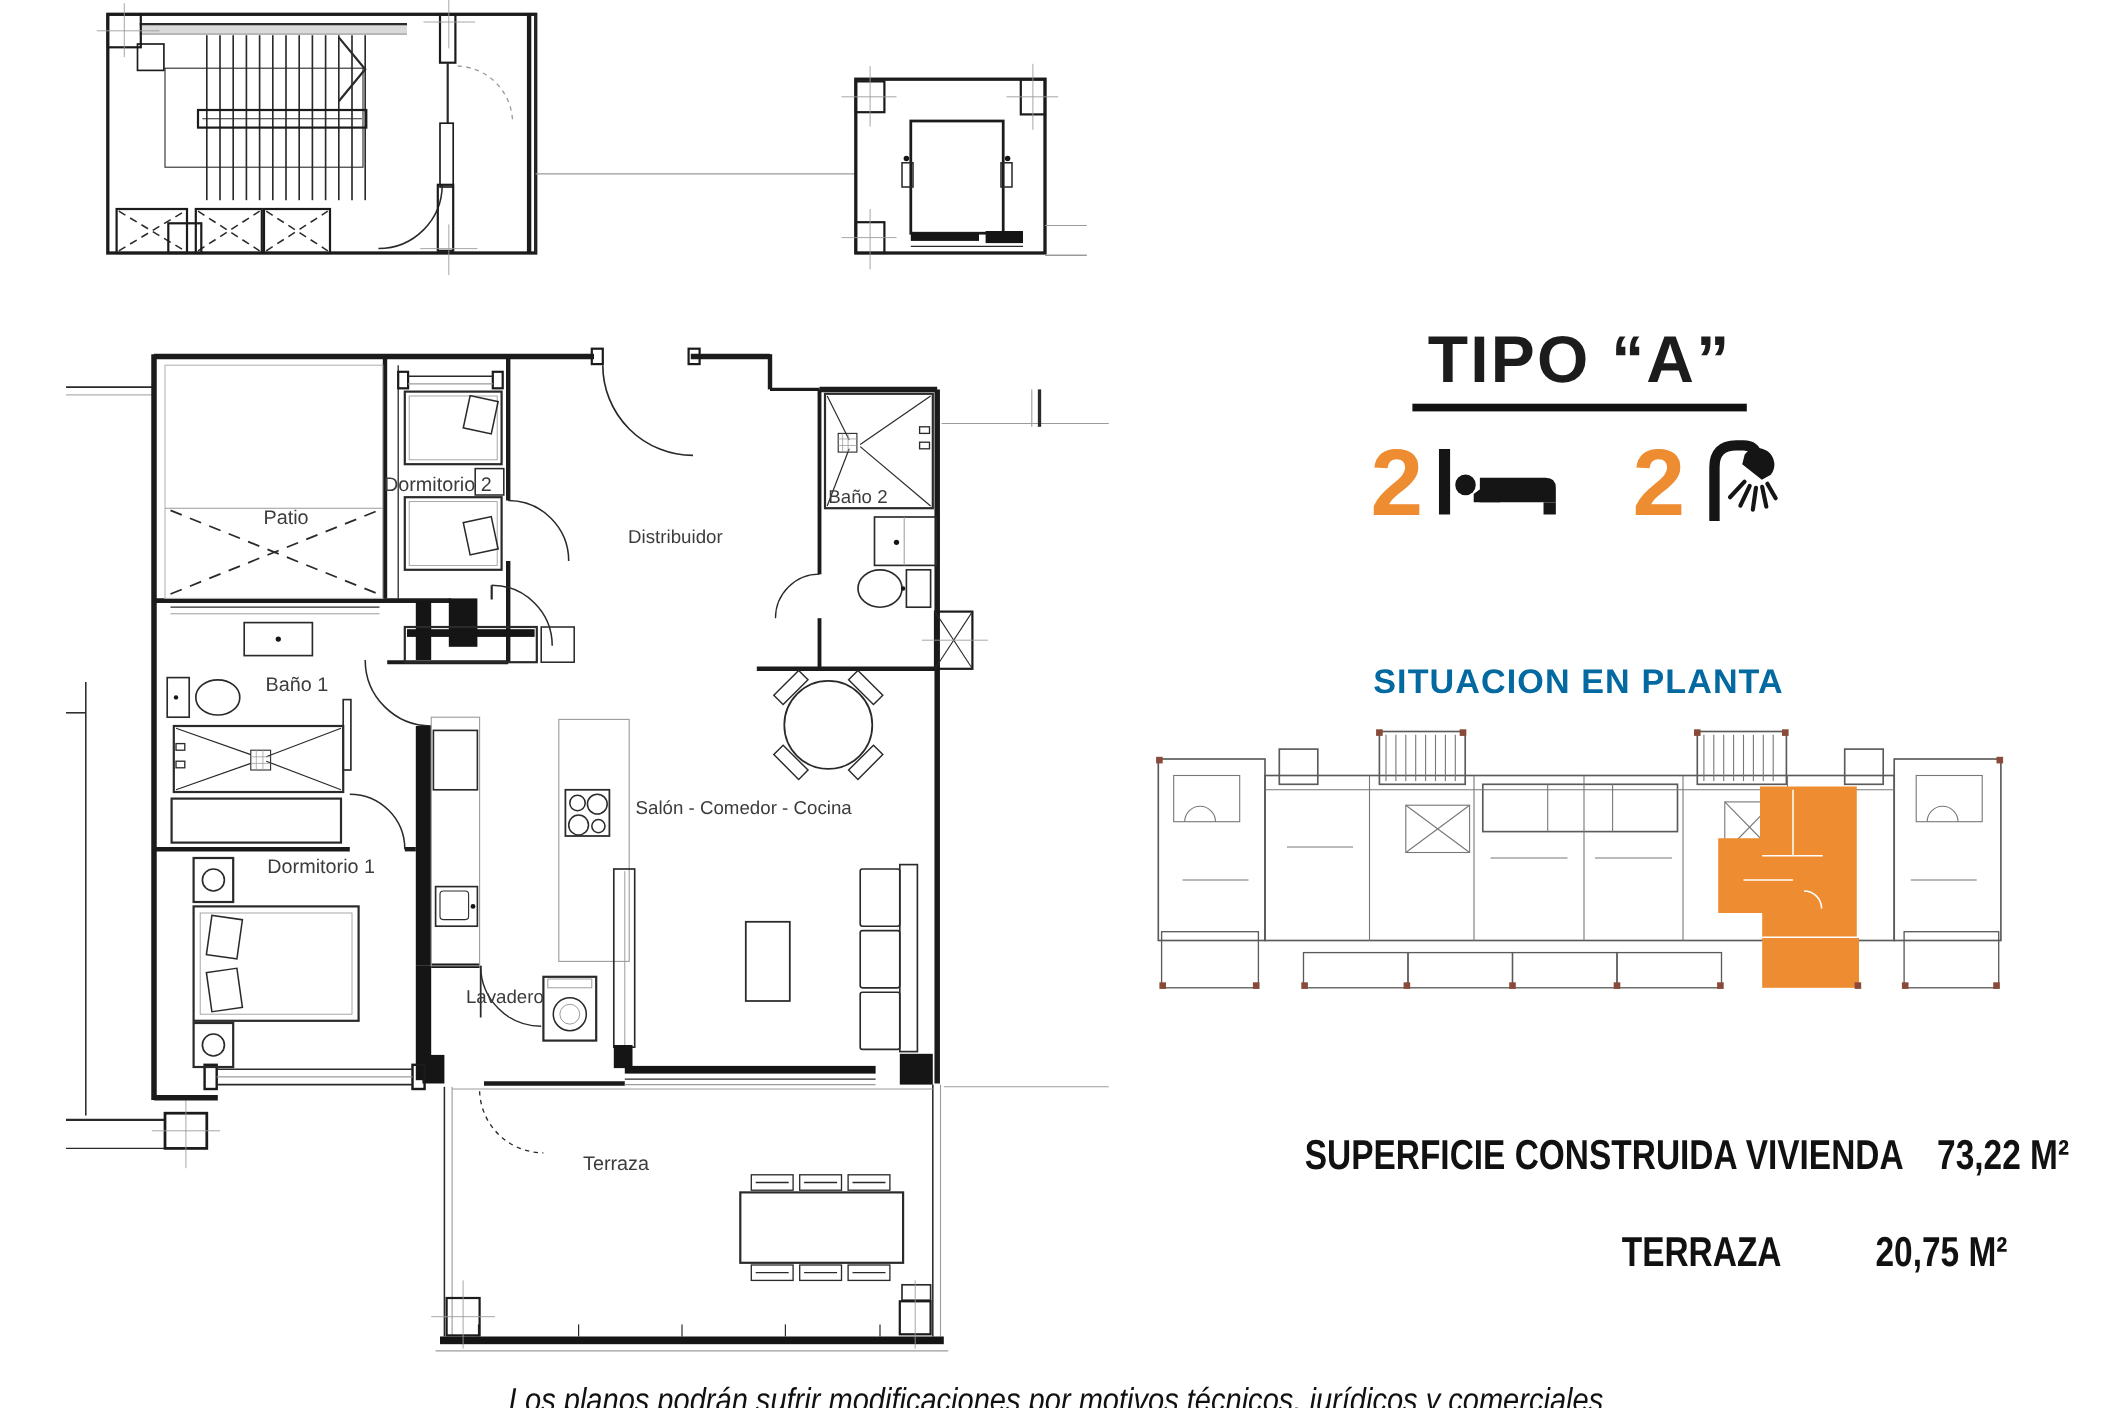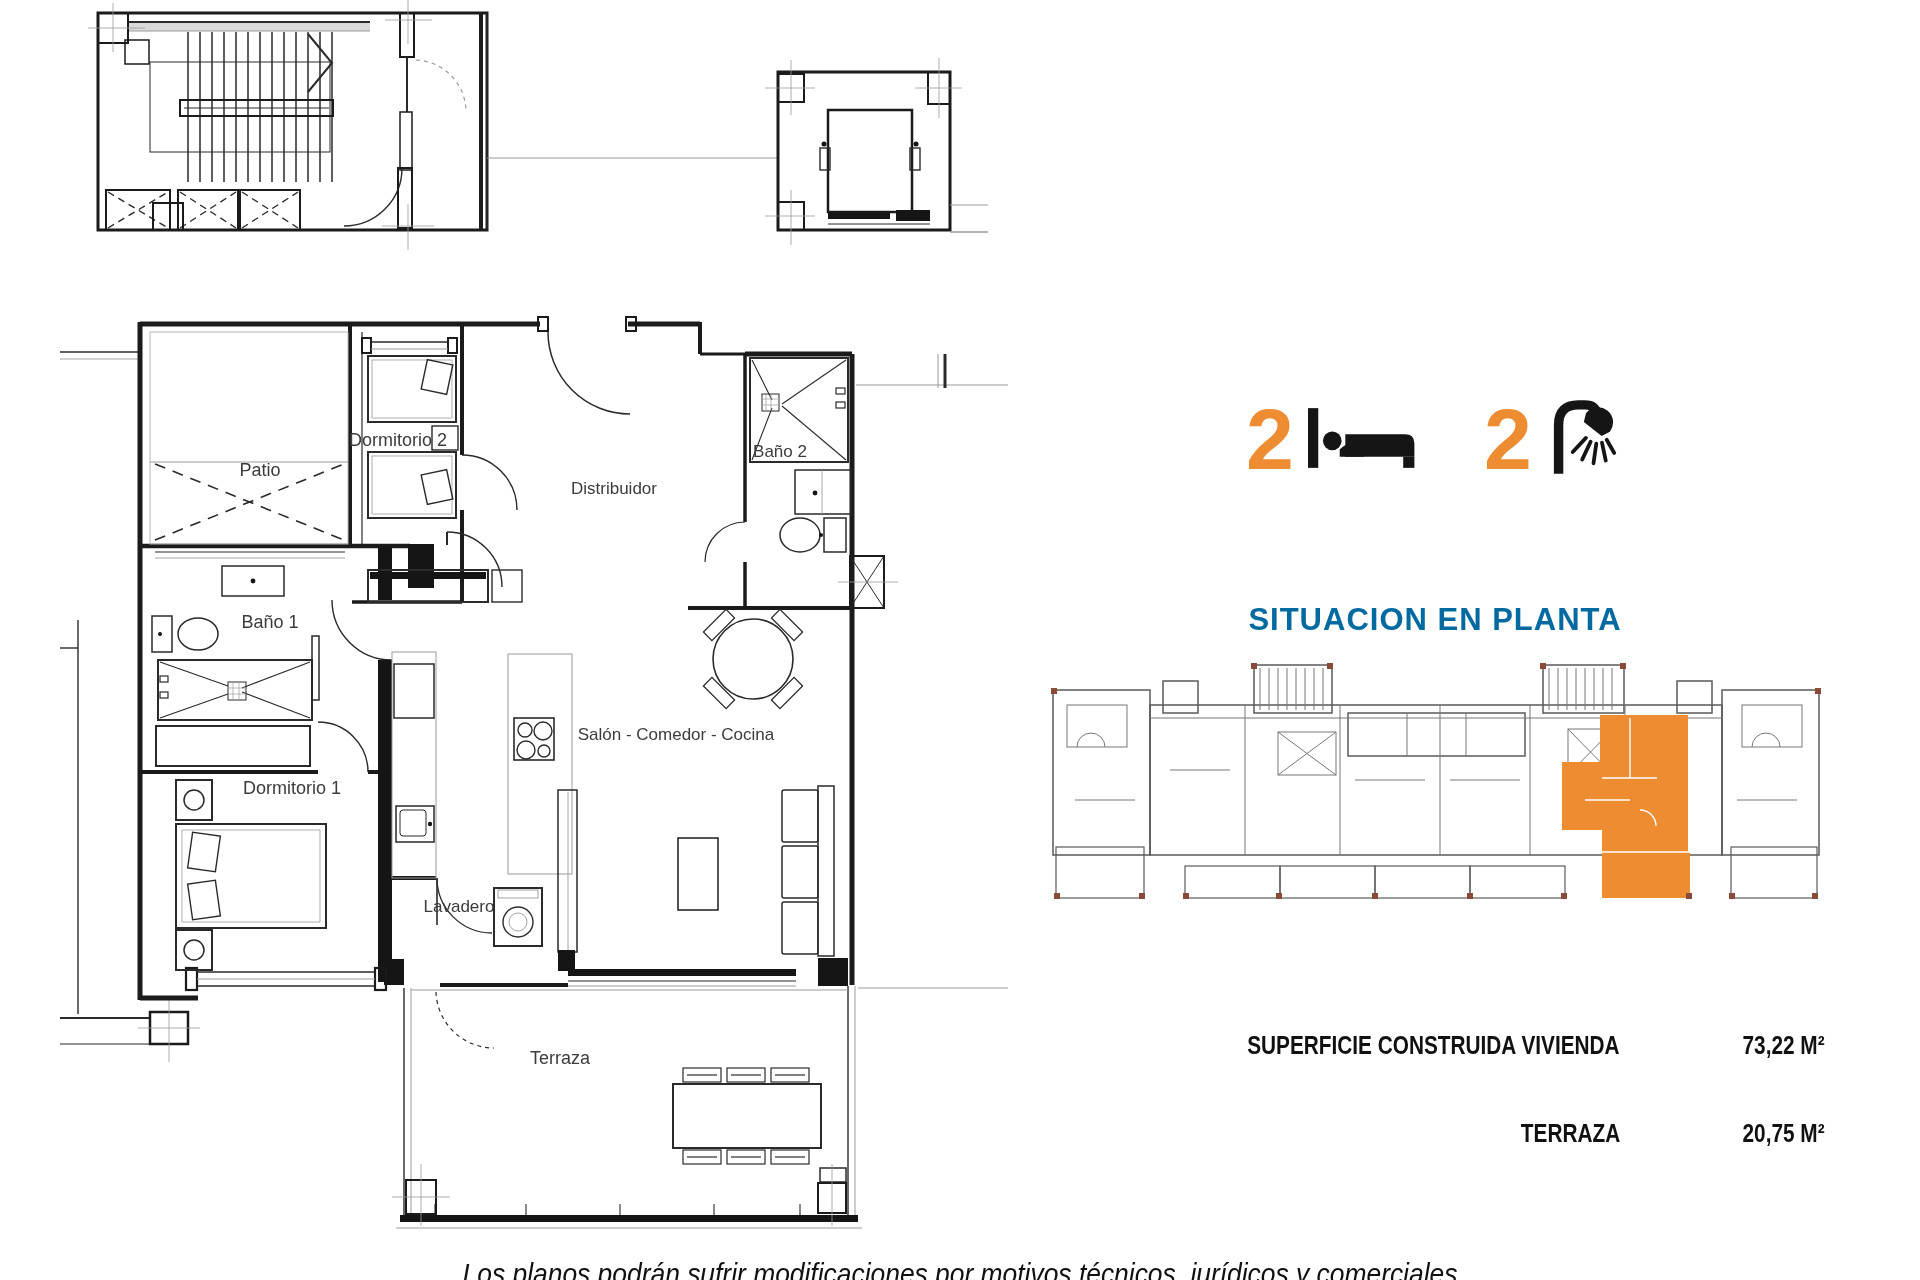--- a/index.html
+++ b/index.html
@@ -20,21 +20,21 @@
   .title-wrap .t {
     display:inline-block; font-size:60px; font-weight:bold; letter-spacing:2px;
     border-bottom:7px solid #111; padding:0 14px 6px 14px; white-space:nowrap;
   }
   .count { position:absolute; font-size:86px; font-weight:bold; line-height:1; }
   .heading {
     position:absolute; left:1235px; top:602px; width:400px; text-align:center;
     font-size:31px; font-weight:bold; letter-spacing:1px; color:#0369a1;
   }
   .area-row { position:absolute; left:1050px; width:775px; display:flex; align-items:flex-start;
-    font-size:26px; font-weight:bold; color:#111; }
+    font-size:38px; font-weight:bold; color:#111; }
   .area-row .lbl { flex:1; text-align:right; }
   .area-row .val { width:205px; text-align:right; }
   .area-row .sq  { display:inline-block; transform:scaleX(0.8); transform-origin:right center; white-space:nowrap; }
   .disclaimer {
     position:absolute; left:50%; top:1257px; transform:translateX(-50%) scaleX(0.88);
     transform-origin:center top; font-size:30px; font-style:italic; color:#111; white-space:nowrap;
   }
 </style>
 </head>
 <body>
@@ -373,20 +373,23 @@
           <line x1="687" y1="1157" x2="717" y2="1157"></line>
         <rect x="727" y="1150" width="38" height="14"></rect>
           <line x1="731" y1="1157" x2="761" y2="1157"></line>
         <rect x="771" y="1150" width="38" height="14"></rect>
           <line x1="775" y1="1157" x2="805" y2="1157"></line>
       </g>
       <text x="560" y="1064" font-size="18" text-anchor="middle">Terraza</text>
     </g>
   </svg>
 
+  <div class="title-wrap">
+    <span class="t">TIPO “A”</span>
+  </div>
 
   <span class="count accent" style="left:1246px;top:396px">2</span>
 
   <svg style="position:absolute;left:1308px;top:408px" width="112" height="60" viewBox="0 0 120 64">
     <rect x="0" y="0" width="11" height="64" fill="#151515"></rect>
     <circle cx="26" cy="35" r="10" fill="#151515"></circle>
     <path d="M34,52 L34,44 Q46,33 60,37 L60,52 Z" fill="#151515"></path>
     <path d="M40,28 H104 Q114,28 114,38 V52 H40 Z" fill="#151515"></path>
     <rect x="102" y="52" width="12" height="12" fill="#151515"></rect>
   </svg>

